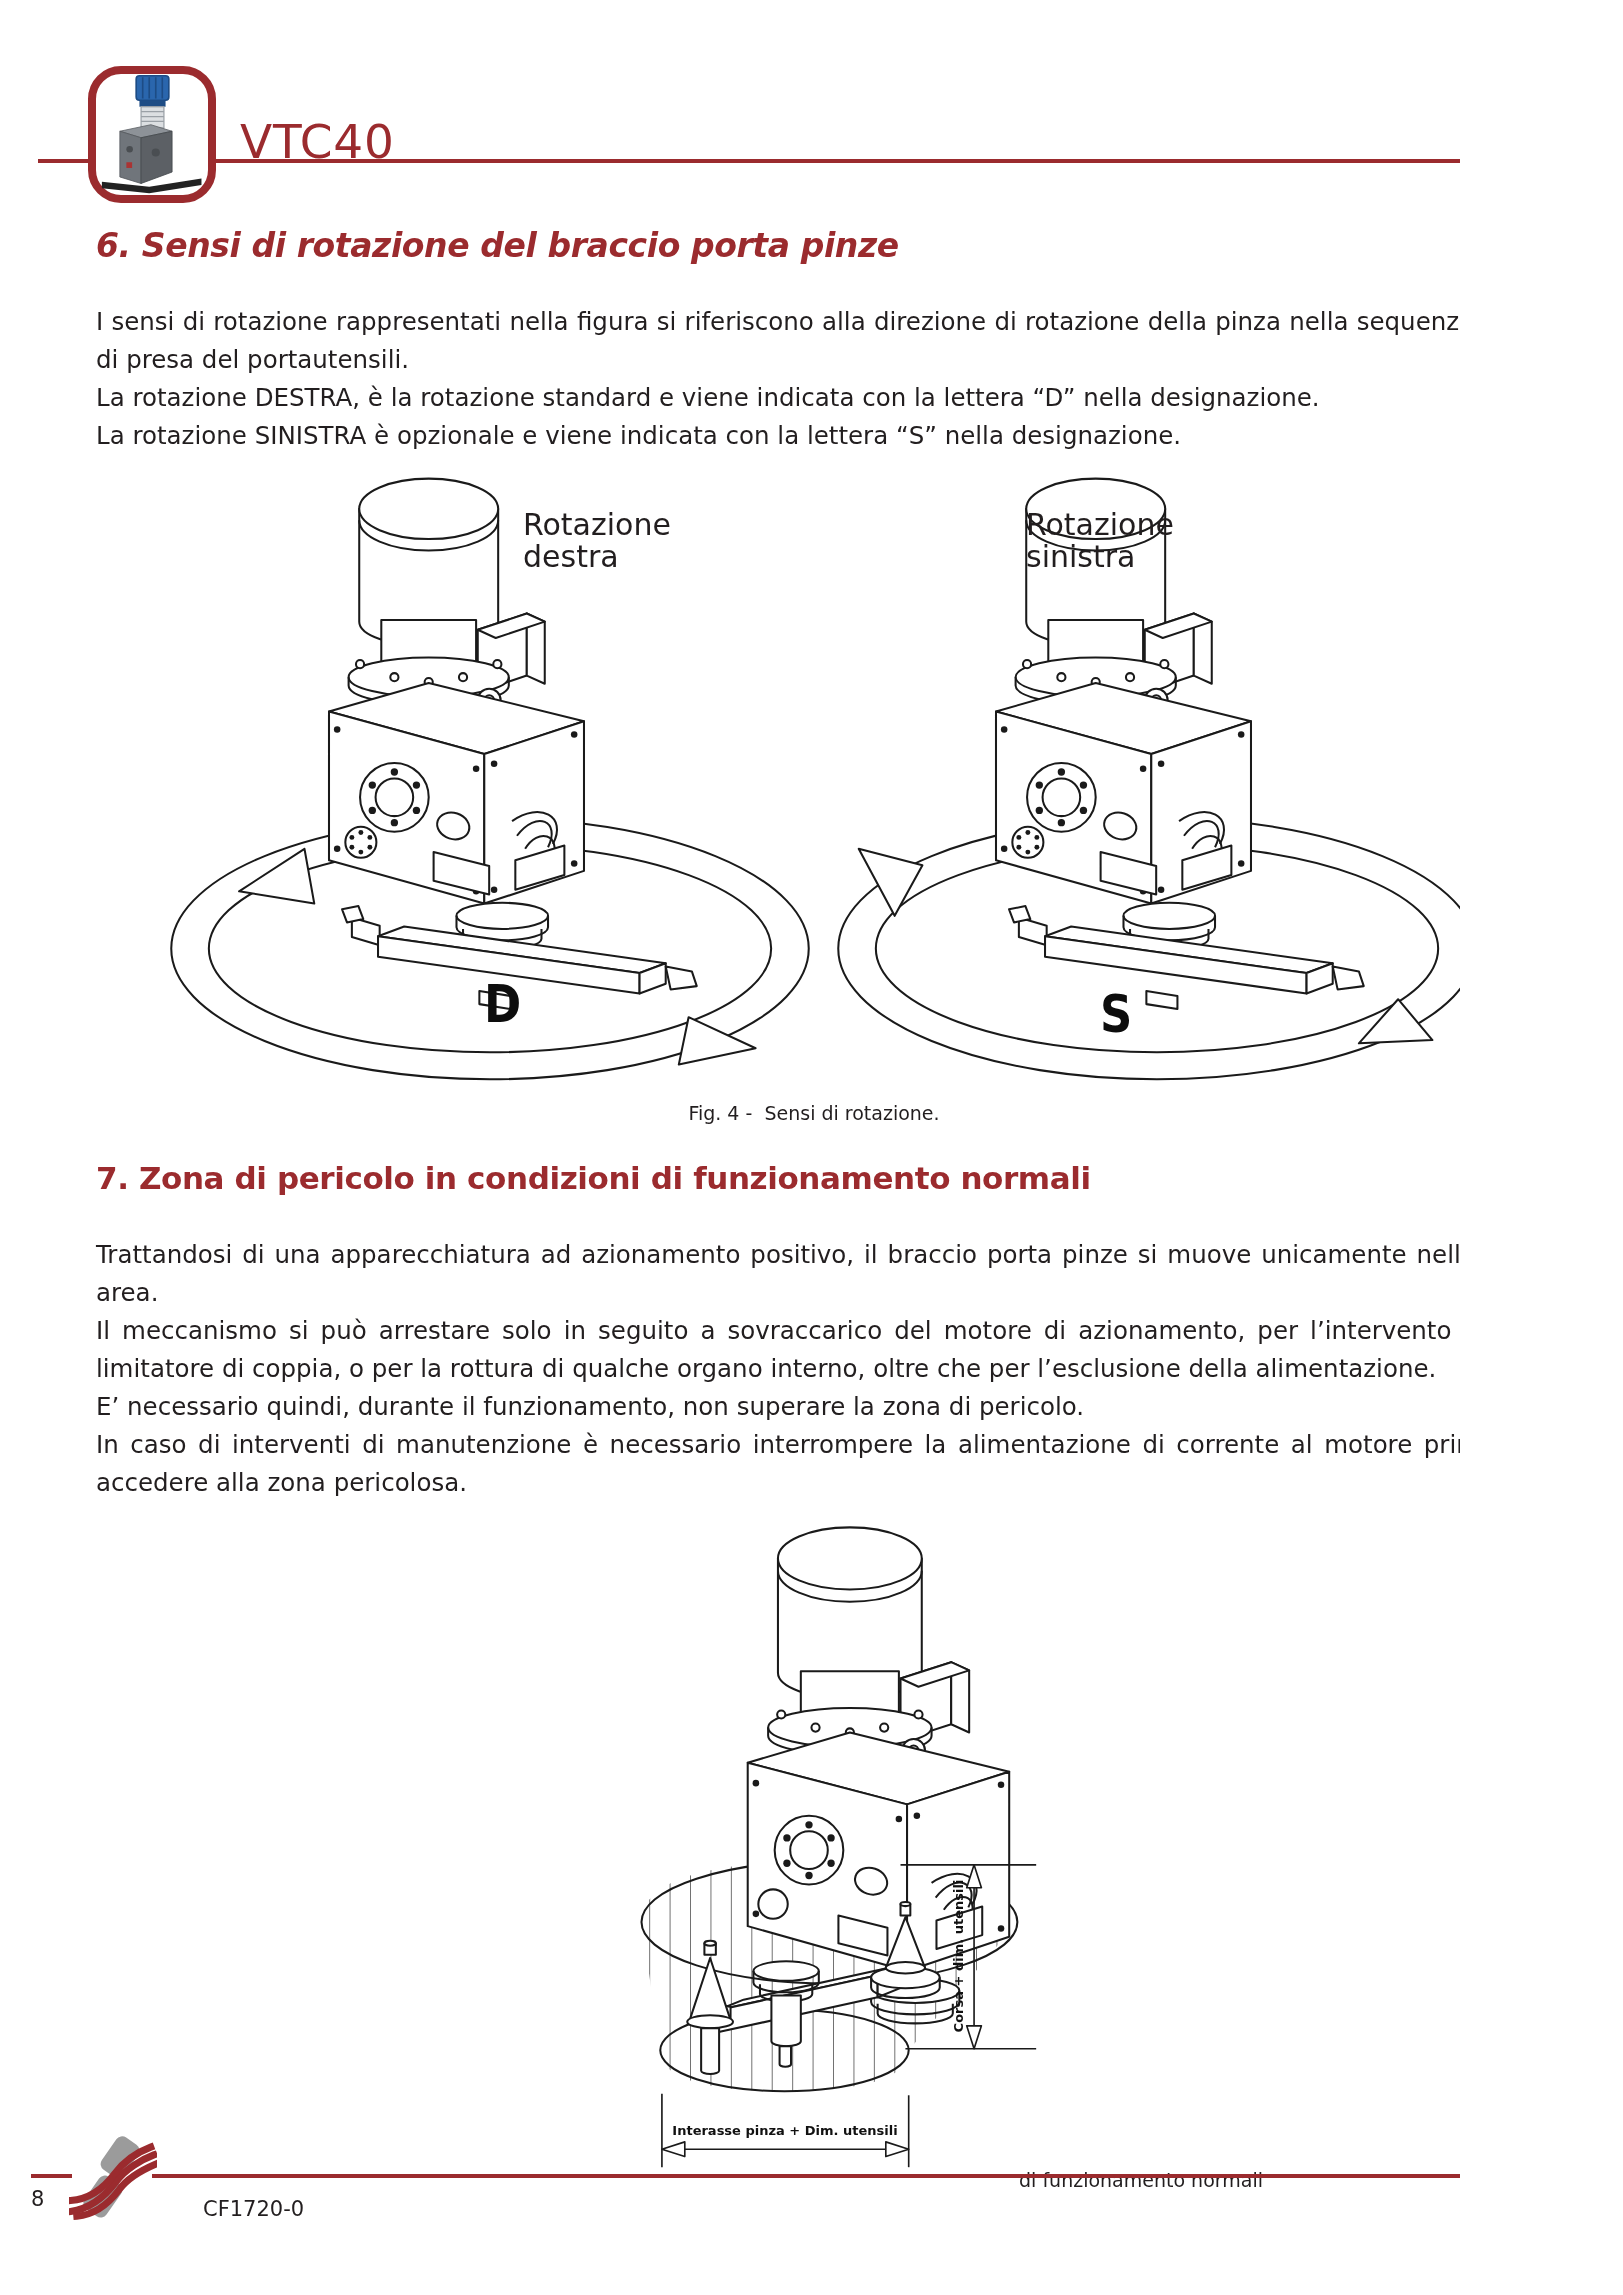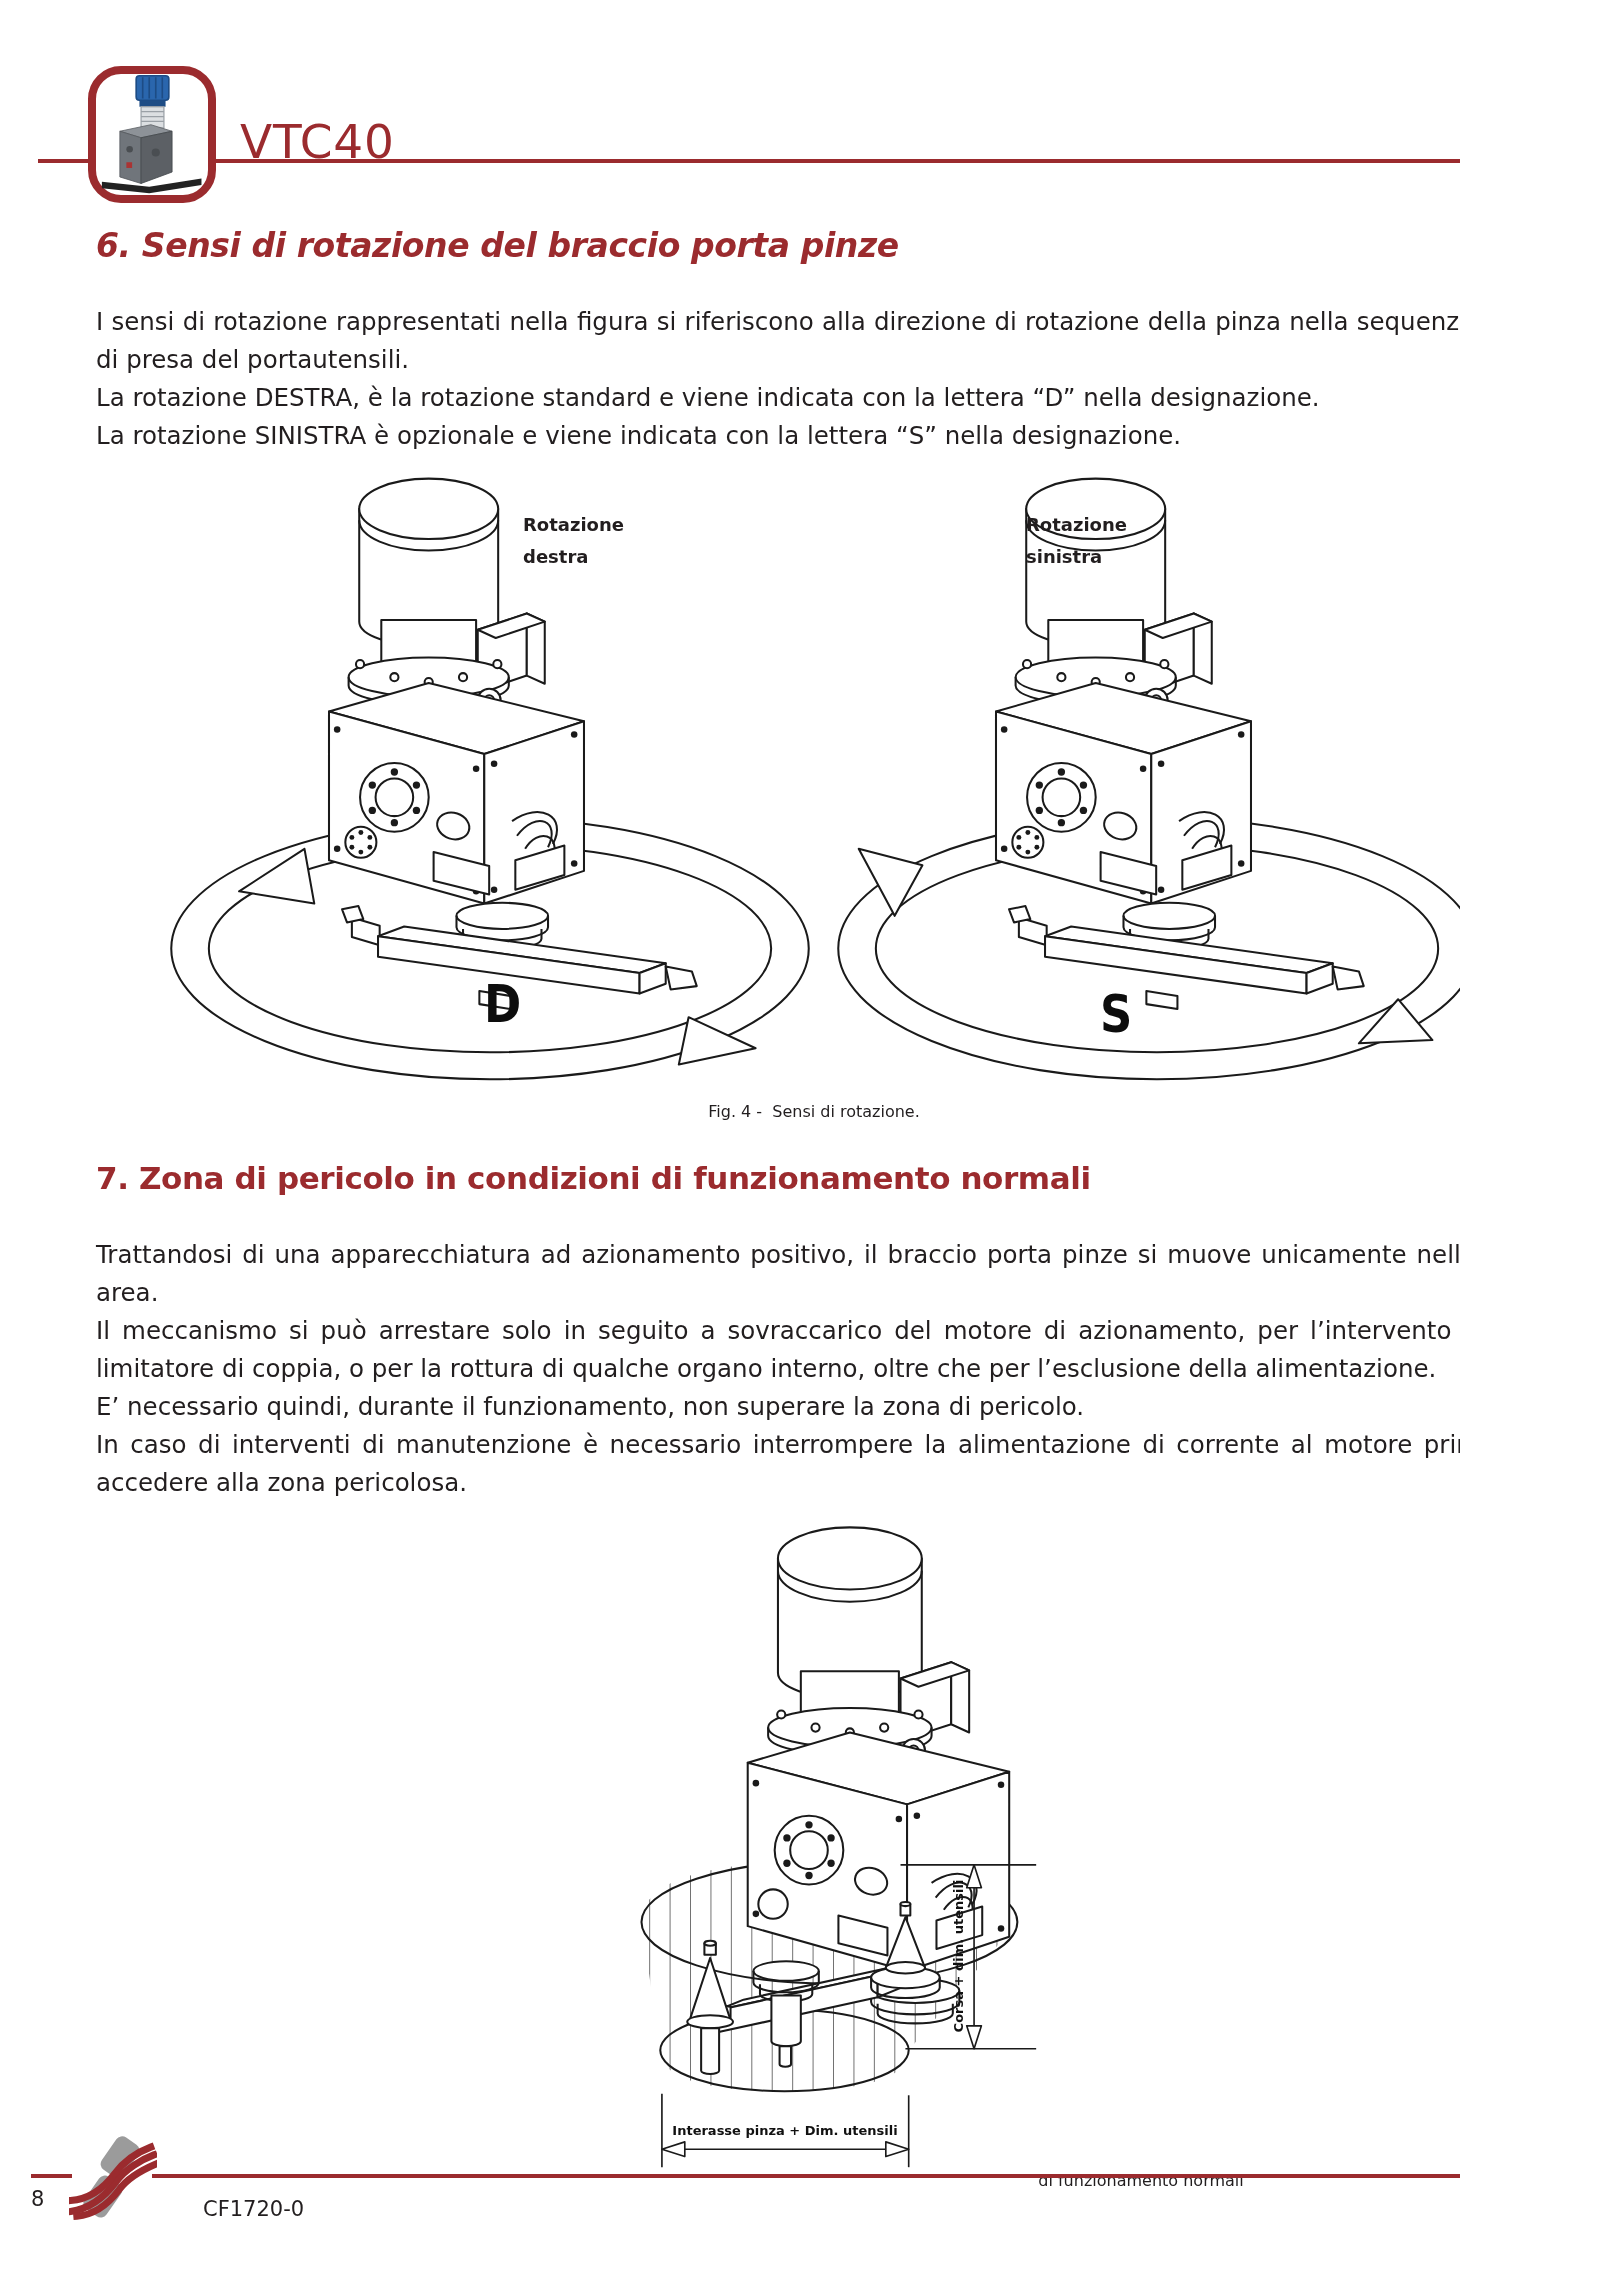--- a/index.html
+++ b/index.html
@@ -23,29 +23,29 @@
     position:absolute; font-weight:bold; color:var(--accent);
     letter-spacing:-0.4px; white-space:nowrap;
   }
   .h6{font-size:33px;} .h7{font-size:31px;}
   .bodytext{
     position:absolute; width:1433px; font-size:24.5px; line-height:38px;
     text-align:justify; color:var(--ink);
   }
   .bodytext p{margin:0;}
   .figlabel{
-    position:absolute; font-weight:bold; font-size:18px; line-height:32px;
+    position:absolute; font-weight:normal; font-size:30px; line-height:32px;
     color:var(--ink);
   }
   .letter{
     position:absolute; font-weight:bold; font-size:51px; color:#0d0d0d;
     transform:scaleX(0.88); transform-origin:left bottom;
   }
   .caption{
-    position:absolute; font-size:16px; color:var(--ink); white-space:pre-wrap;
+    position:absolute; font-size:19px; color:var(--ink); white-space:pre-wrap;
   }
   .caption.center{transform:translateX(-50%); text-align:center;}
   .cap5{ text-align:center; line-height:33px; width:376px;}
   .dim{
     position:absolute; font-weight:bold; font-size:13px; color:#111;
     white-space:nowrap;
   }
   .dim.v{ transform:translate(-50%,-50%) rotate(-90deg); }
   .dim.h{ transform:translateX(-50%); }
   .footer-small{ position:absolute; font-size:21px; color:var(--ink); }

